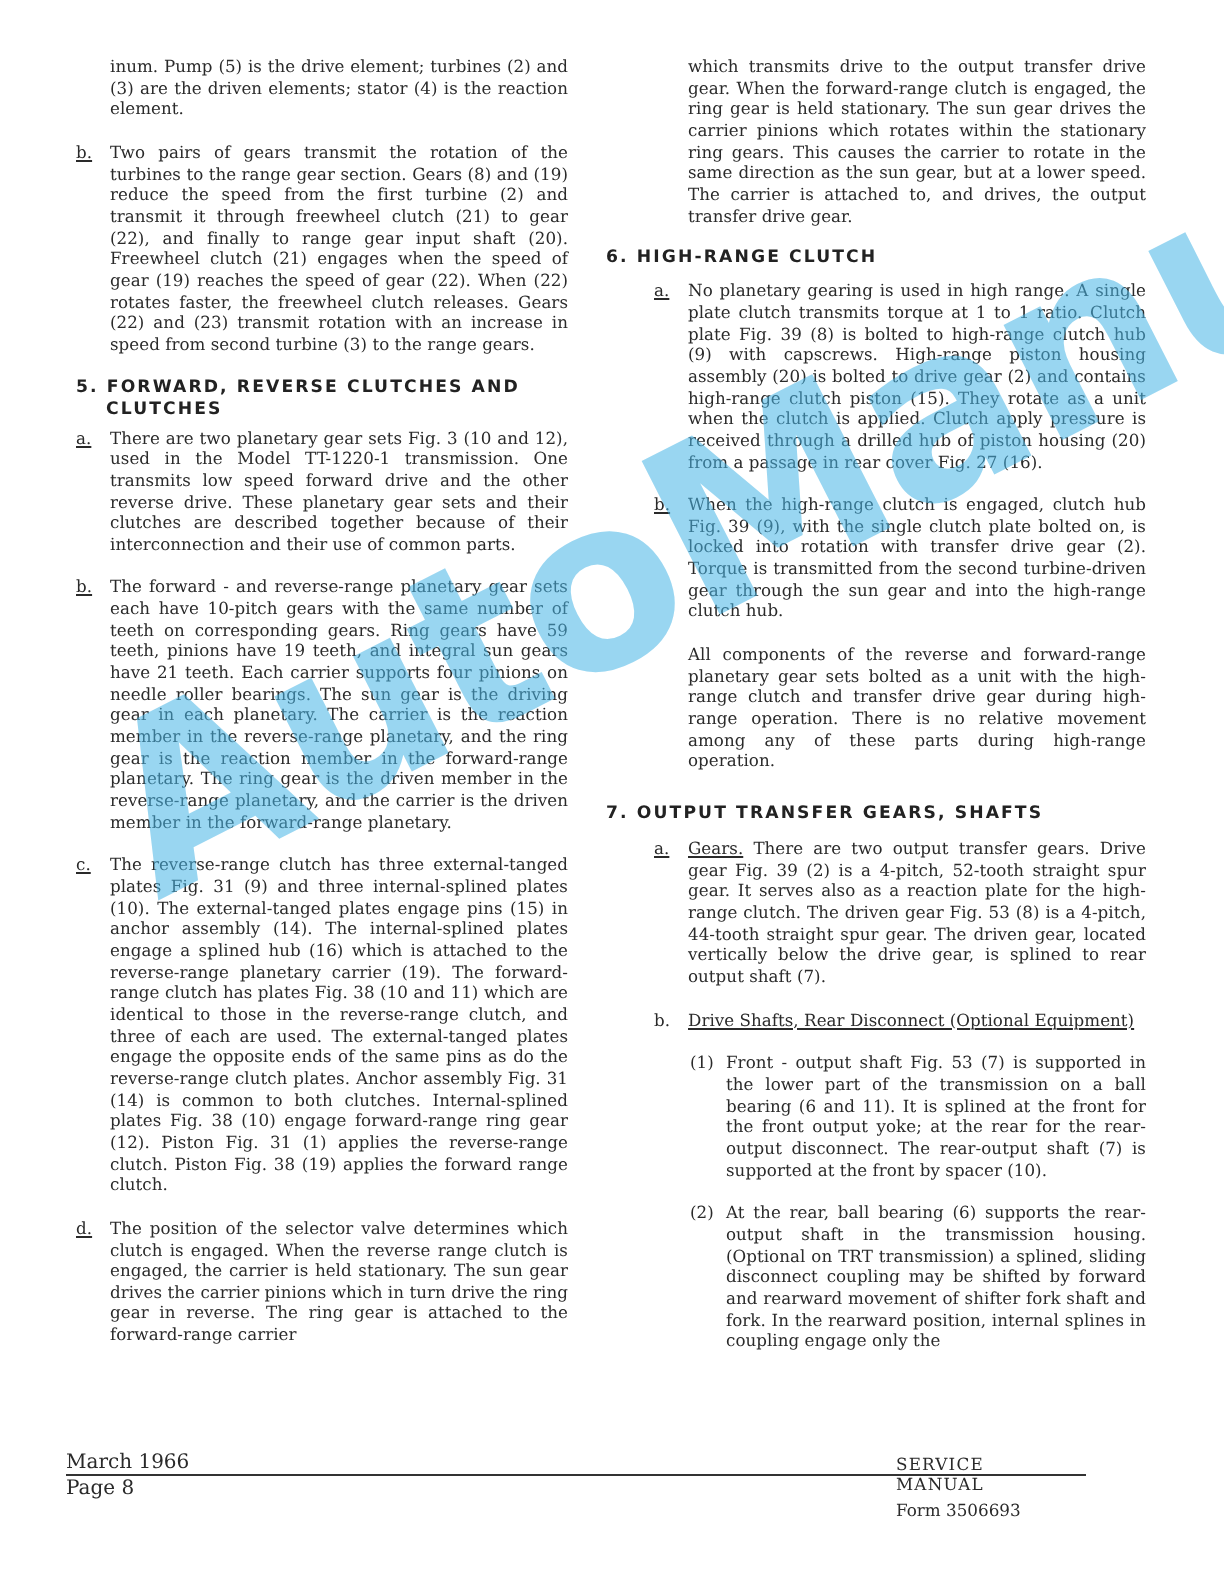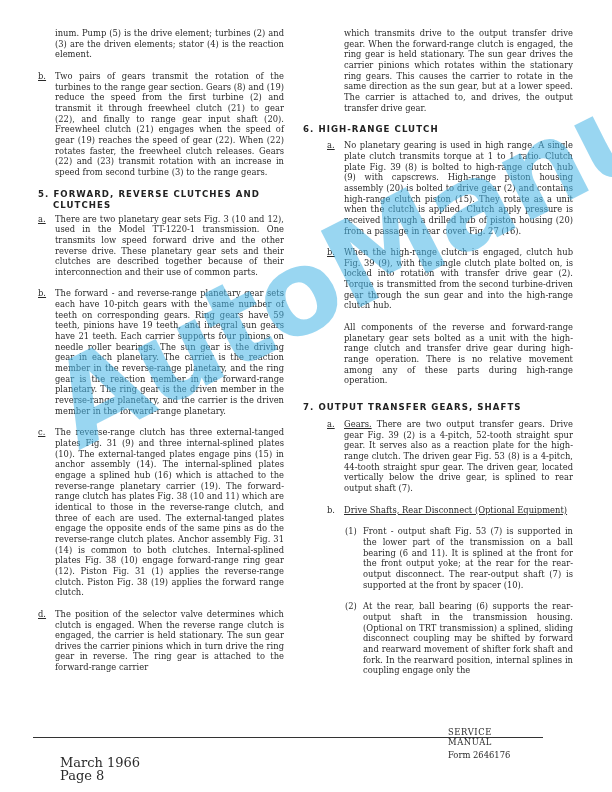--- a/index.html
+++ b/index.html
@@ -28,21 +28,21 @@
     .gap-sm { height: 8px; }
     .heading {
       font-family: "DejaVu Sans", "Liberation Sans", sans-serif;
       font-weight: bold; font-size: 8.6px; letter-spacing: 1.05px; line-height: 11px;
       color: #222;
     }
     .heading .num { display: inline-block; }
     .heading-cont { padding-left: 15px; }
     .u { text-decoration: underline; }
     .plain-para { padding-left: 17px; }
-    .footer-left { position: absolute; left: 33px; top: 758px; font-size: 13px; line-height: 10px; margin-left: 27px; }
+    .footer-left { position: absolute; left: 33px; top: 727px; font-size: 10px; line-height: 10px; }
     .footer-right { position: absolute; left: 448px; top: 727px; font-size: 8.4px; line-height: 10px; }
     .footer-rule {
       position: absolute; left: 33px; top: 737px; width: 510px; height: 0;
       border-top: 1.3px solid #333;
     }
     .footer-right .title { letter-spacing: 0.6px; }
     .watermark {
       position: absolute; left: 60px; top: 345px;
       font-family: "DejaVu Sans", "Liberation Sans", sans-serif;
       font-weight: bold; font-size: 118px; letter-spacing: -2px;
@@ -147,15 +147,15 @@
 
   <div class="footer-left">
     <div>March 1966</div>
     <div style="height:3px"></div>
     <div>Page 8</div>
   </div>
   <div class="footer-rule"></div>
   <div class="footer-right">
     <div class="title">SERVICE MANUAL</div>
     <div style="height:3px"></div>
-    <div>Form 2646176</div>
+    <div>Form 3506693</div>
   </div>
 </div>
 
 </body></html>

